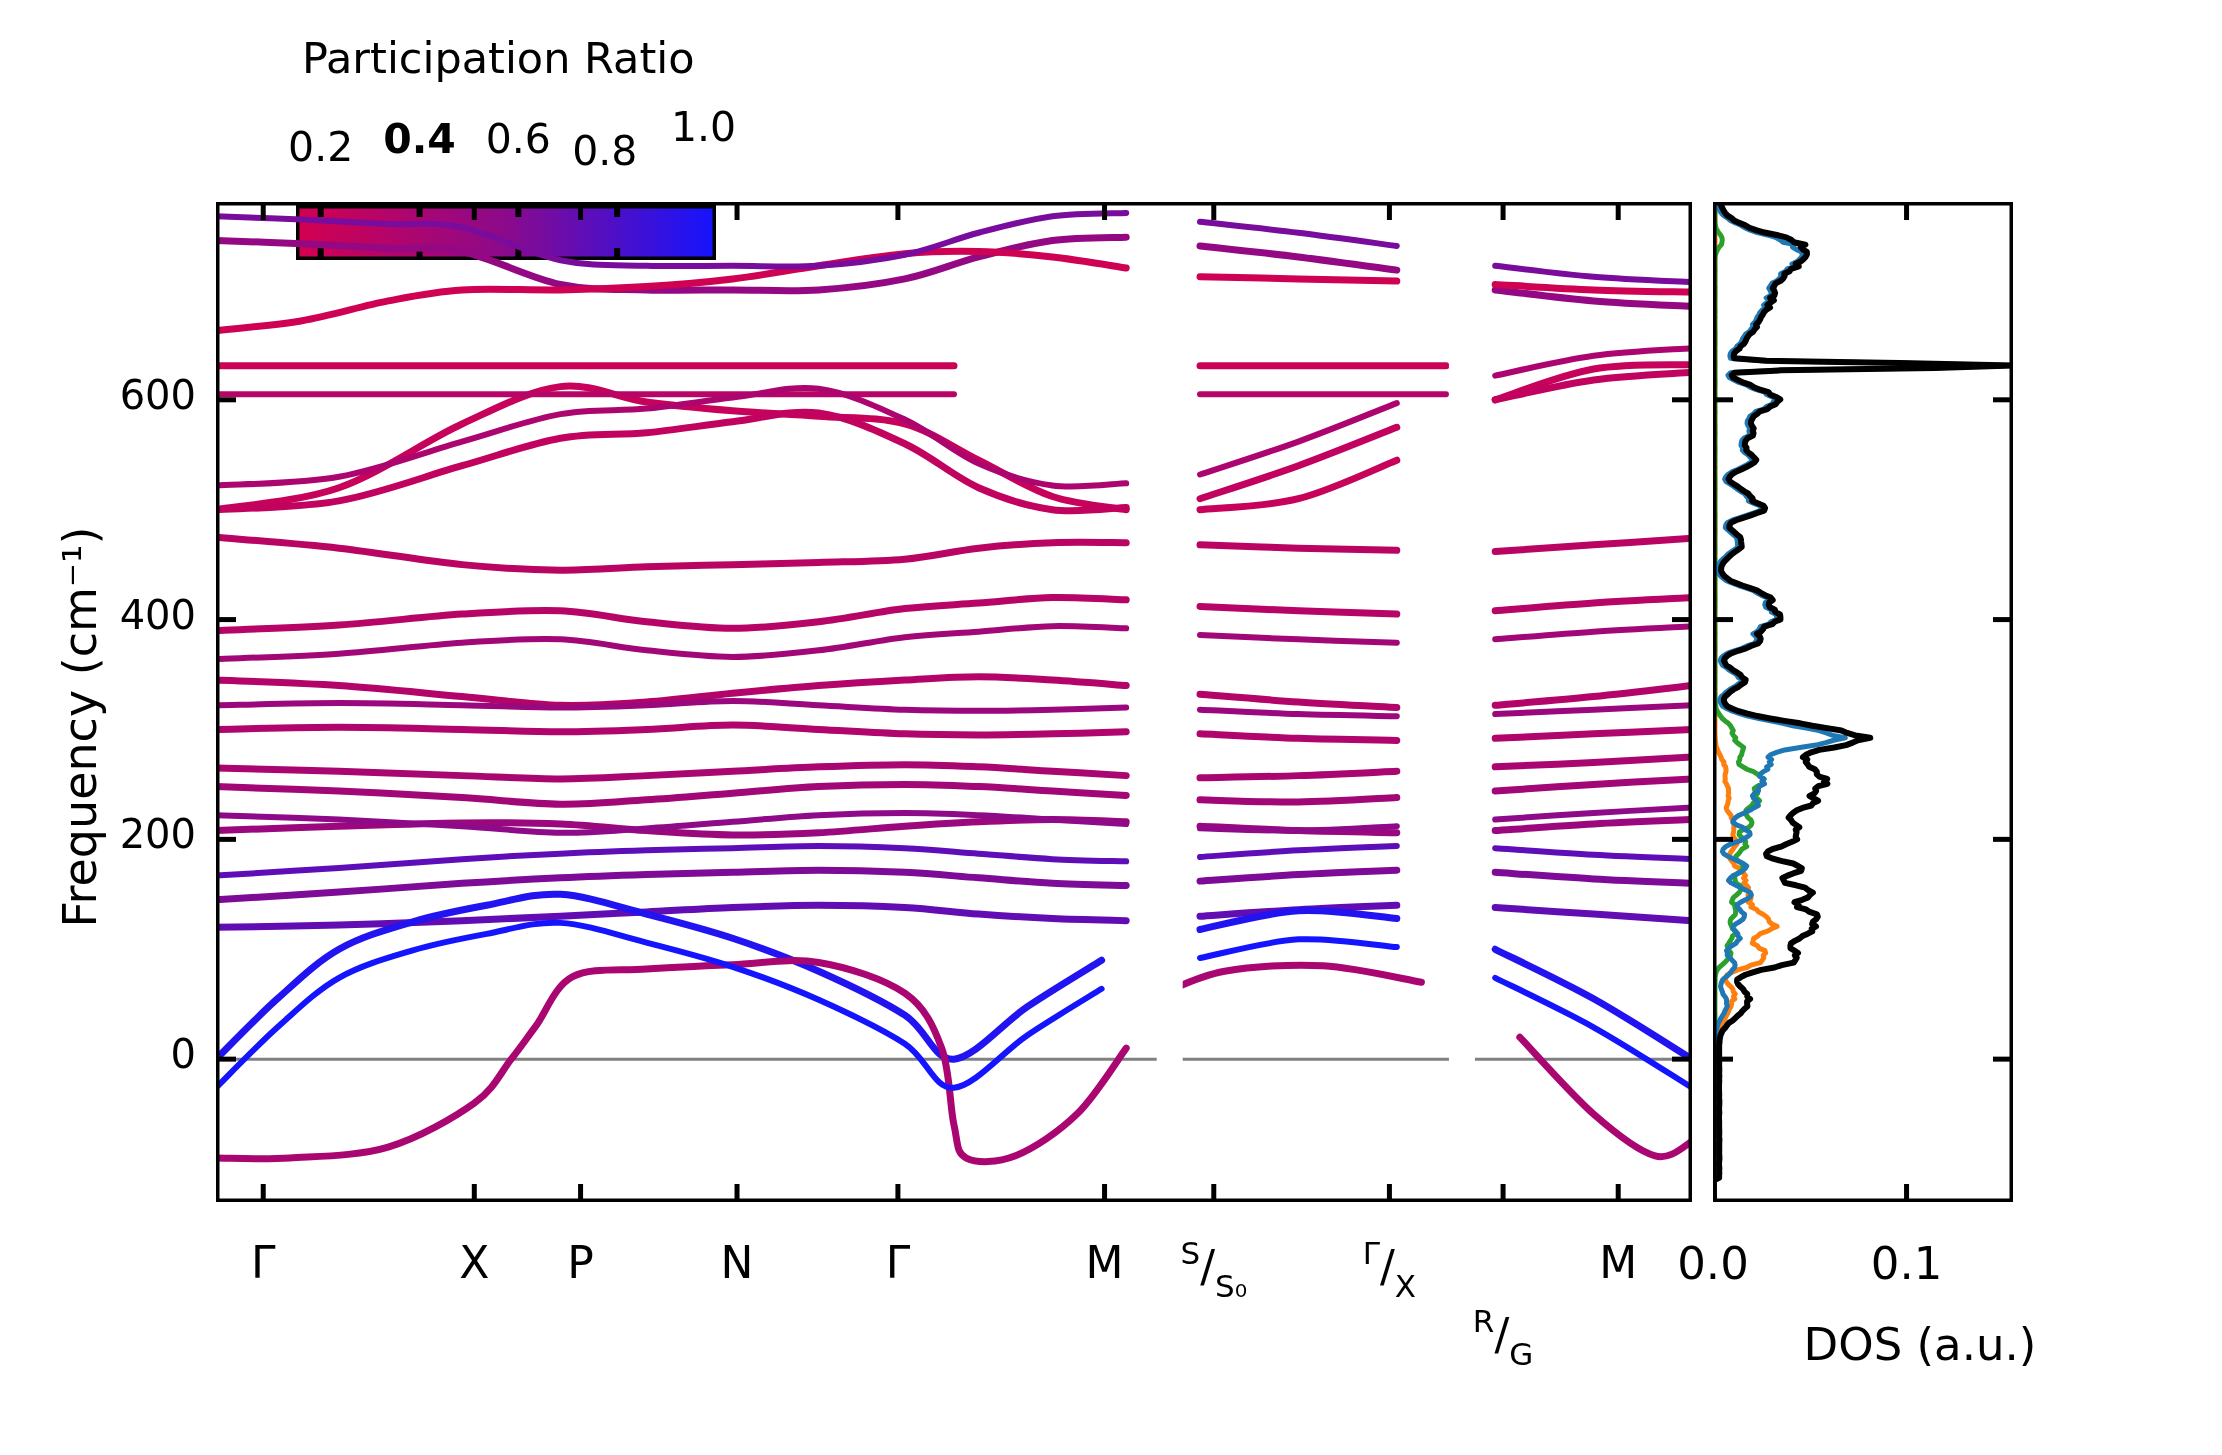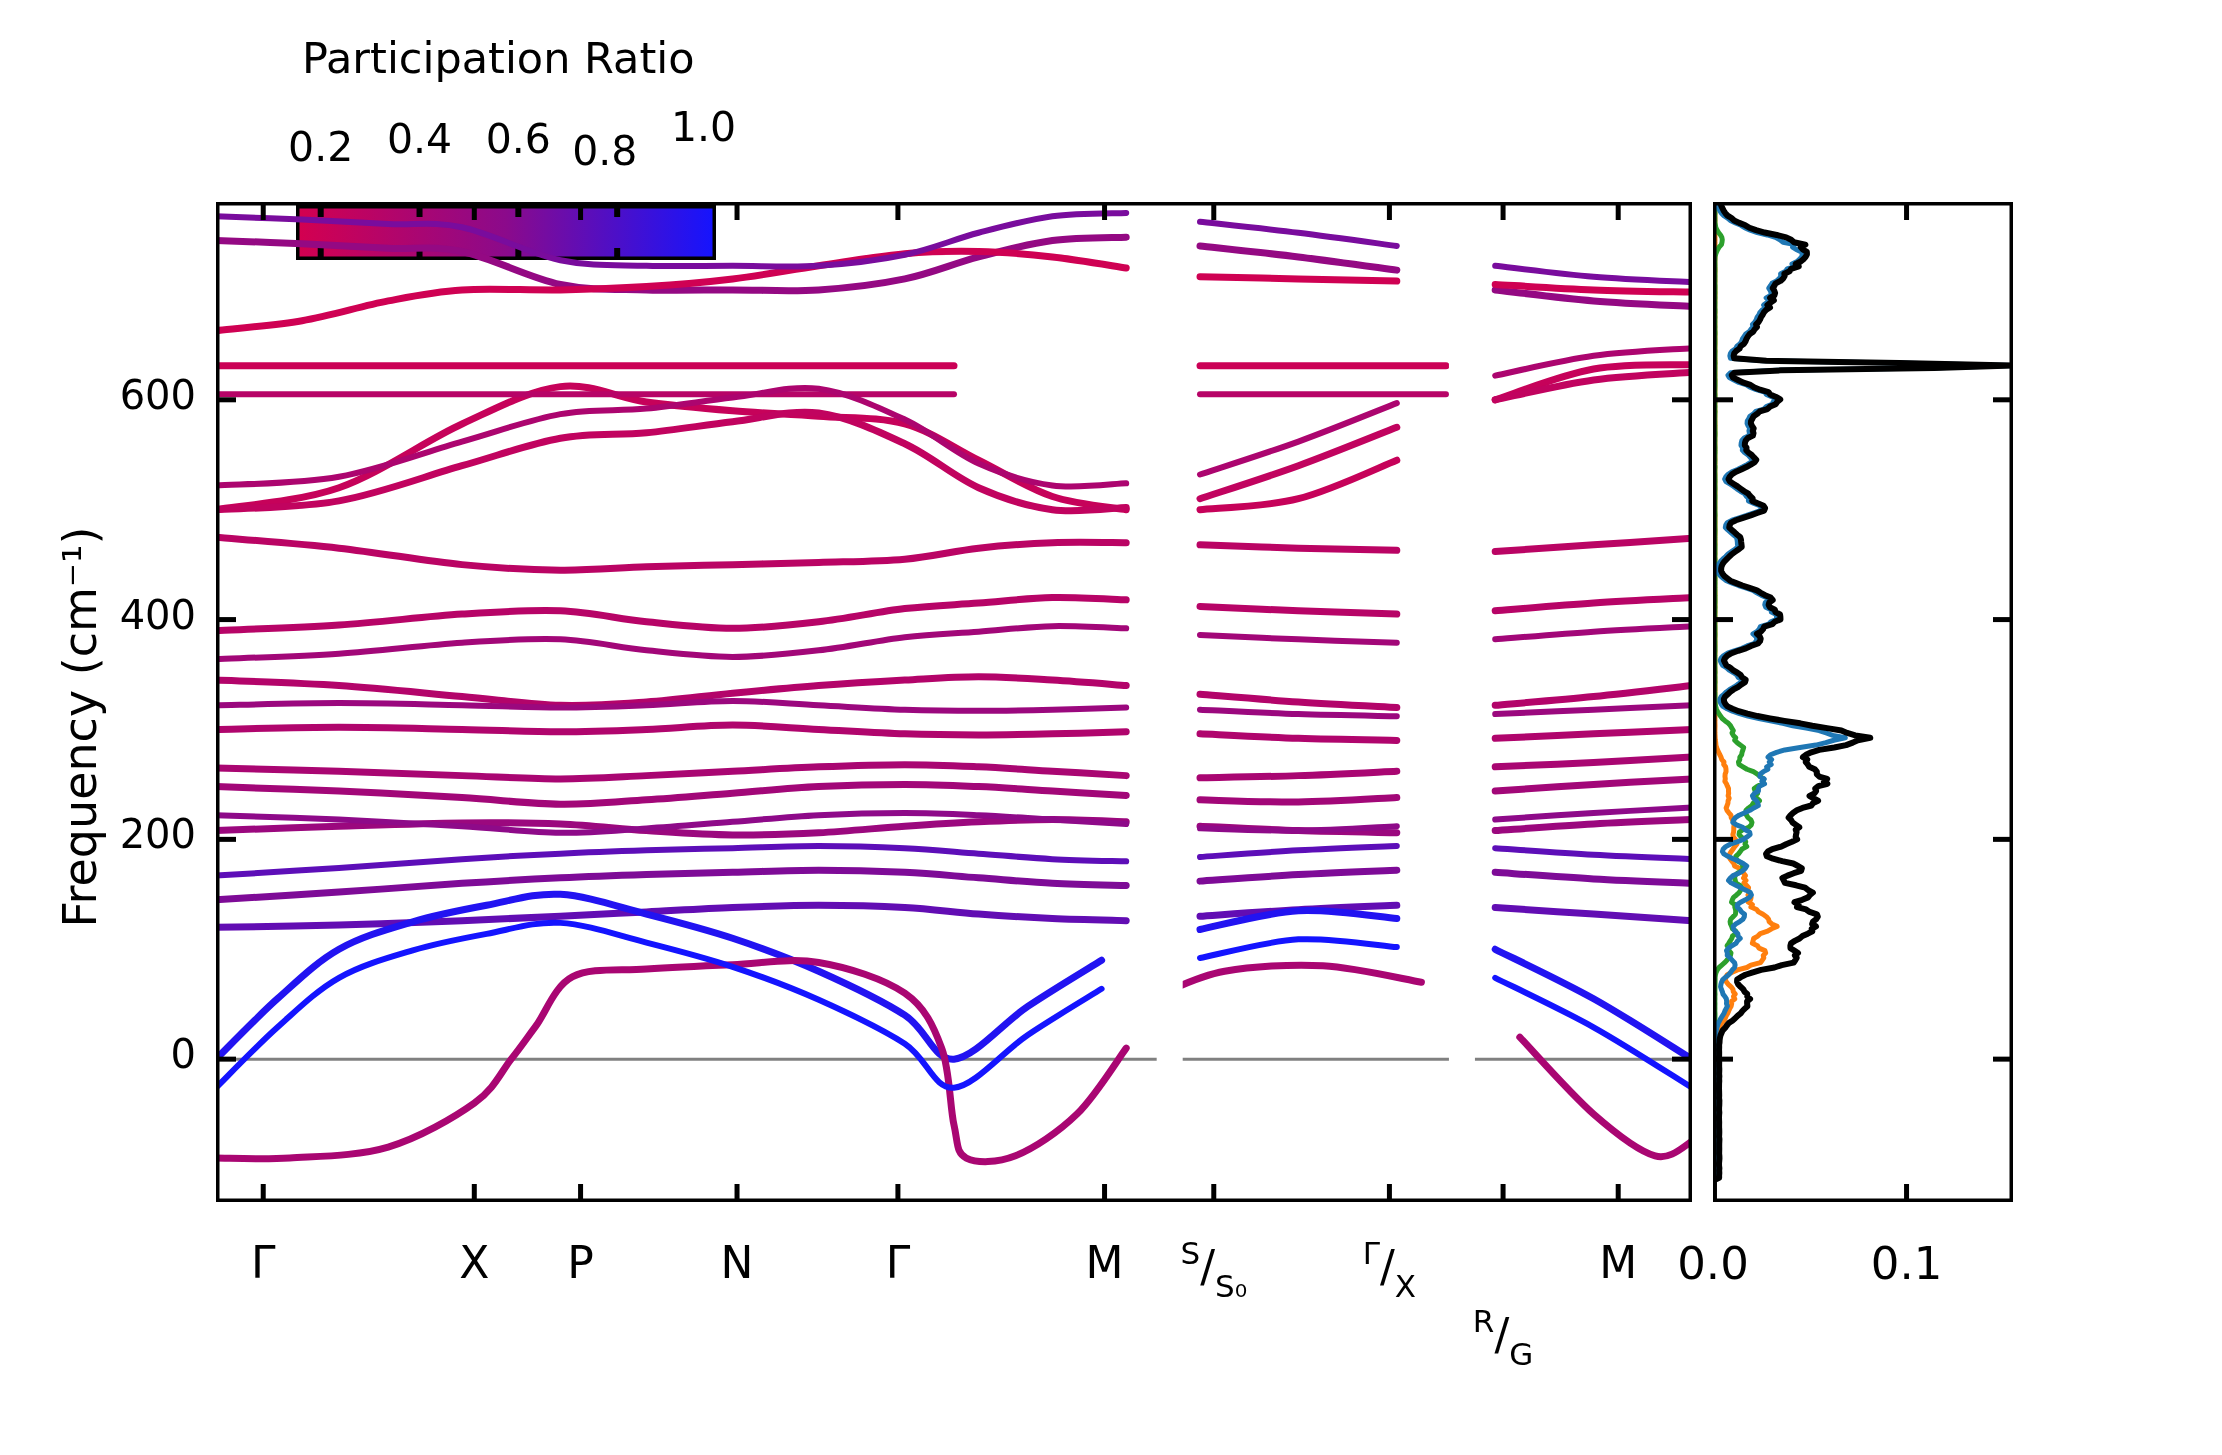--- a/index.html
+++ b/index.html
@@ -21,21 +21,21 @@
   .legendbox{position:absolute;border:3px solid #000;background:#fff;}
 </style>
 </head>
 <body>
 
 <div id="figure">
 
   <div class="txt cb-title">Participation Ratio</div>
   <div id="cb-ticklabels">
       <div class="txt cb-tick" style="left: 275.706px; top: 115px; width: 90px; text-align: center; margin-top: 8px;">0.2</div>
-      <div class="txt cb-tick" style="left: 374.529px; top: 115px; width: 90px; text-align: center;">0.4</div>
+      <div class="txt cb-tick" style="left: 374.529px; top: 115px; width: 90px; text-align: center; font-weight: bold;">0.4</div>
       <div class="txt cb-tick" style="left: 473.353px; top: 115px; width: 90px; text-align: center;">0.6</div>
       <div class="txt cb-tick" style="left: 572.176px; top: 127px; width: 90px; text-align: left;">0.8</div>
       <div class="txt cb-tick" style="left: 671px; top: 103px; width: 90px; text-align: left;">1.0</div>
     </div>
   <div id="colorbar-holder" style="position:absolute;left:296px;top:205px;width:420px;height:55px;">
       <svg width="420" height="55">
         <defs>
           <linearGradient id="cbgrad" x1="0%" y1="0%" x2="100%" y2="0%">
             <stop offset="0%" stop-color="#d4004f"></stop>
             <stop offset="50%" stop-color="#8b0a8b"></stop>
@@ -204,14 +204,15 @@
         <line x1="300" y1="197.80219780219772" x2="280" y2="197.80219780219772" stroke="#000" stroke-width="5"></line>
         <rect x="0" y="0" width="300" height="1000" fill="none" stroke="#000" stroke-width="7"></rect>
       </svg>
     </div>
 
 
   <div id="dos-tick-labels">
       <div class="doslabel" style="left: 1633px; top: 1237px; width: 160px;">0.0</div>
       <div class="doslabel" style="left: 1826.55px; top: 1237px; width: 160px;">0.1</div>
     </div>
+  <div class="doslabel" style="left:1700px;top:1318px;width:440px;">DOS (a.u.)</div>
 
 </div>
 
 </body></html>

